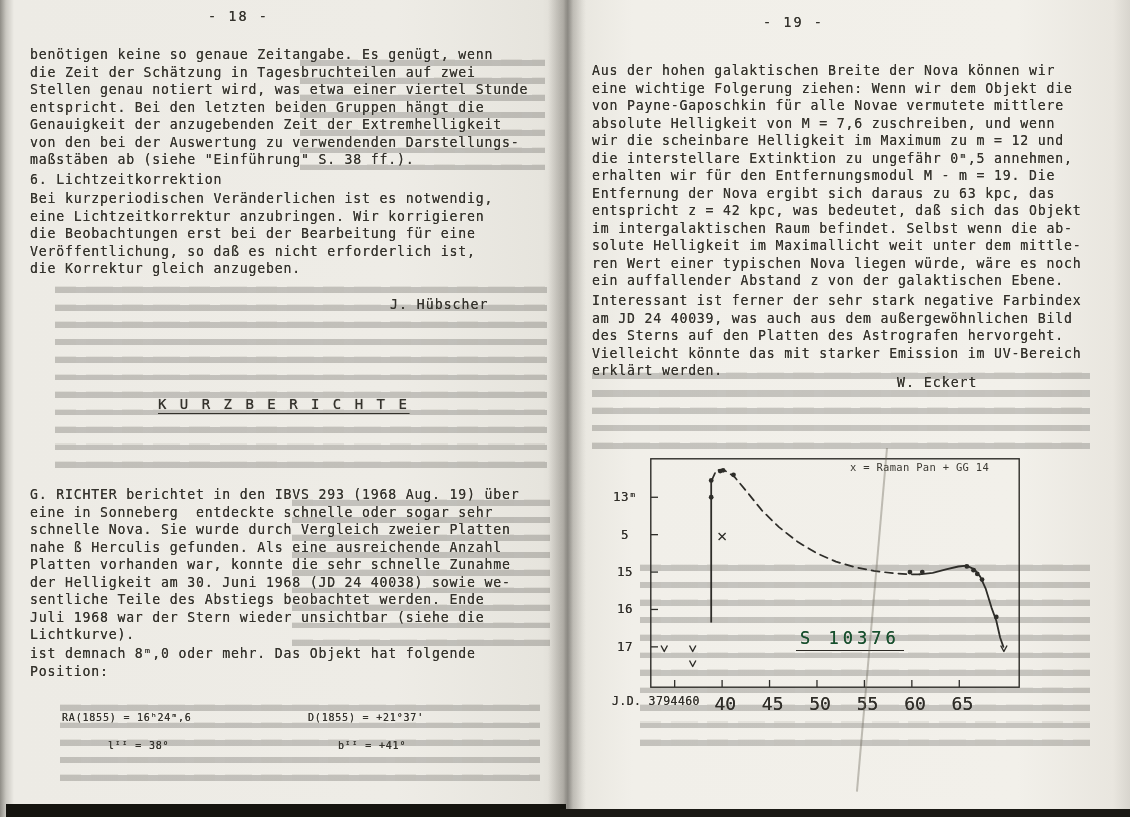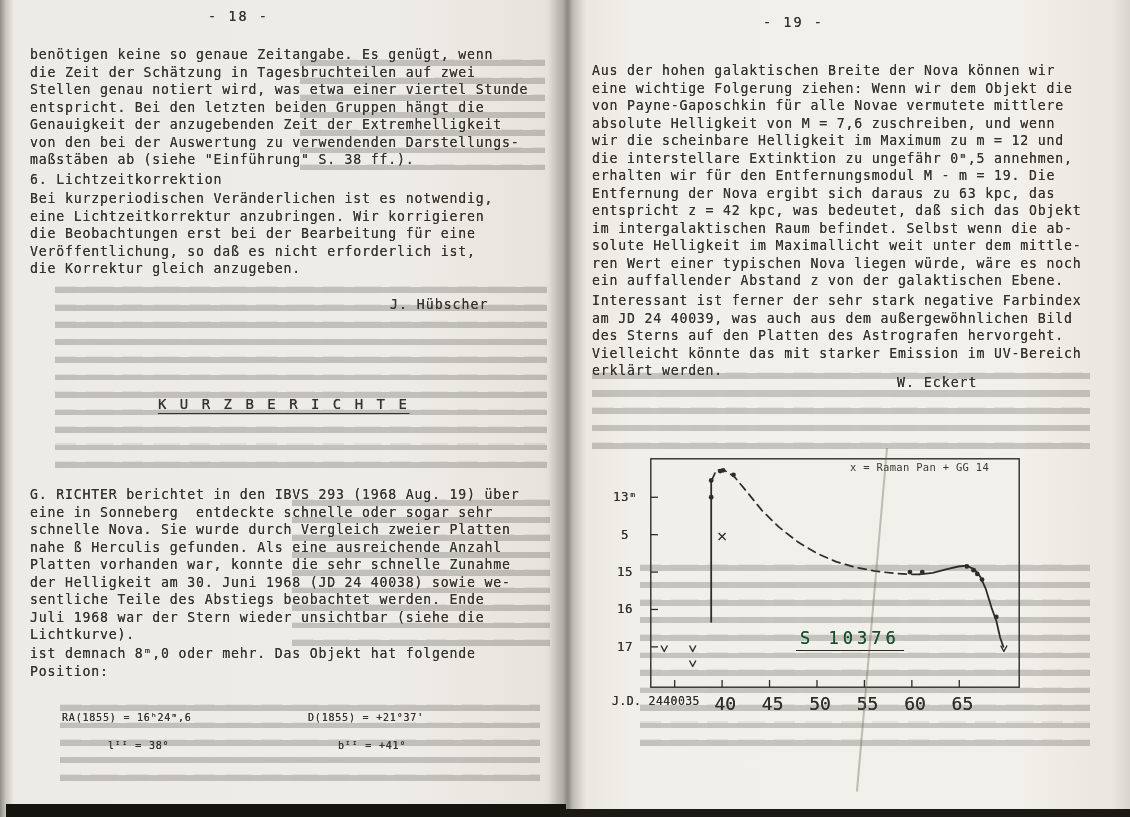--- a/index.html
+++ b/index.html
@@ -134,21 +134,21 @@
         <div class="ytick-label" style="left: -44px; top: 180.862px;">17</div>
       </div>
     <div id="xticks">
         <div class="xtick-label" style="left: 58.1026px; top: 235px;">40</div>
         <div class="xtick-label" style="left: 105.538px; top: 235px;">45</div>
         <div class="xtick-label" style="left: 152.974px; top: 235px;">50</div>
         <div class="xtick-label" style="left: 200.41px; top: 235px;">55</div>
         <div class="xtick-label" style="left: 247.846px; top: 235px;">60</div>
         <div class="xtick-label" style="left: 295.282px; top: 235px;">65</div>
       </div>
-    <div class="jd-label">J.D. 2440035</div>
+    <div class="jd-label">J.D. 3794460</div>
     <div class="legend">x = Raman Pan + GG 14</div>
     <div class="chart-title">S 10376</div>
   </div>
 
   <div class="crease"></div>
   <div class="gutter"></div>
   <div class="bottom-bar-left"></div>
   <div class="bottom-bar-right"></div>
 </div>
 

